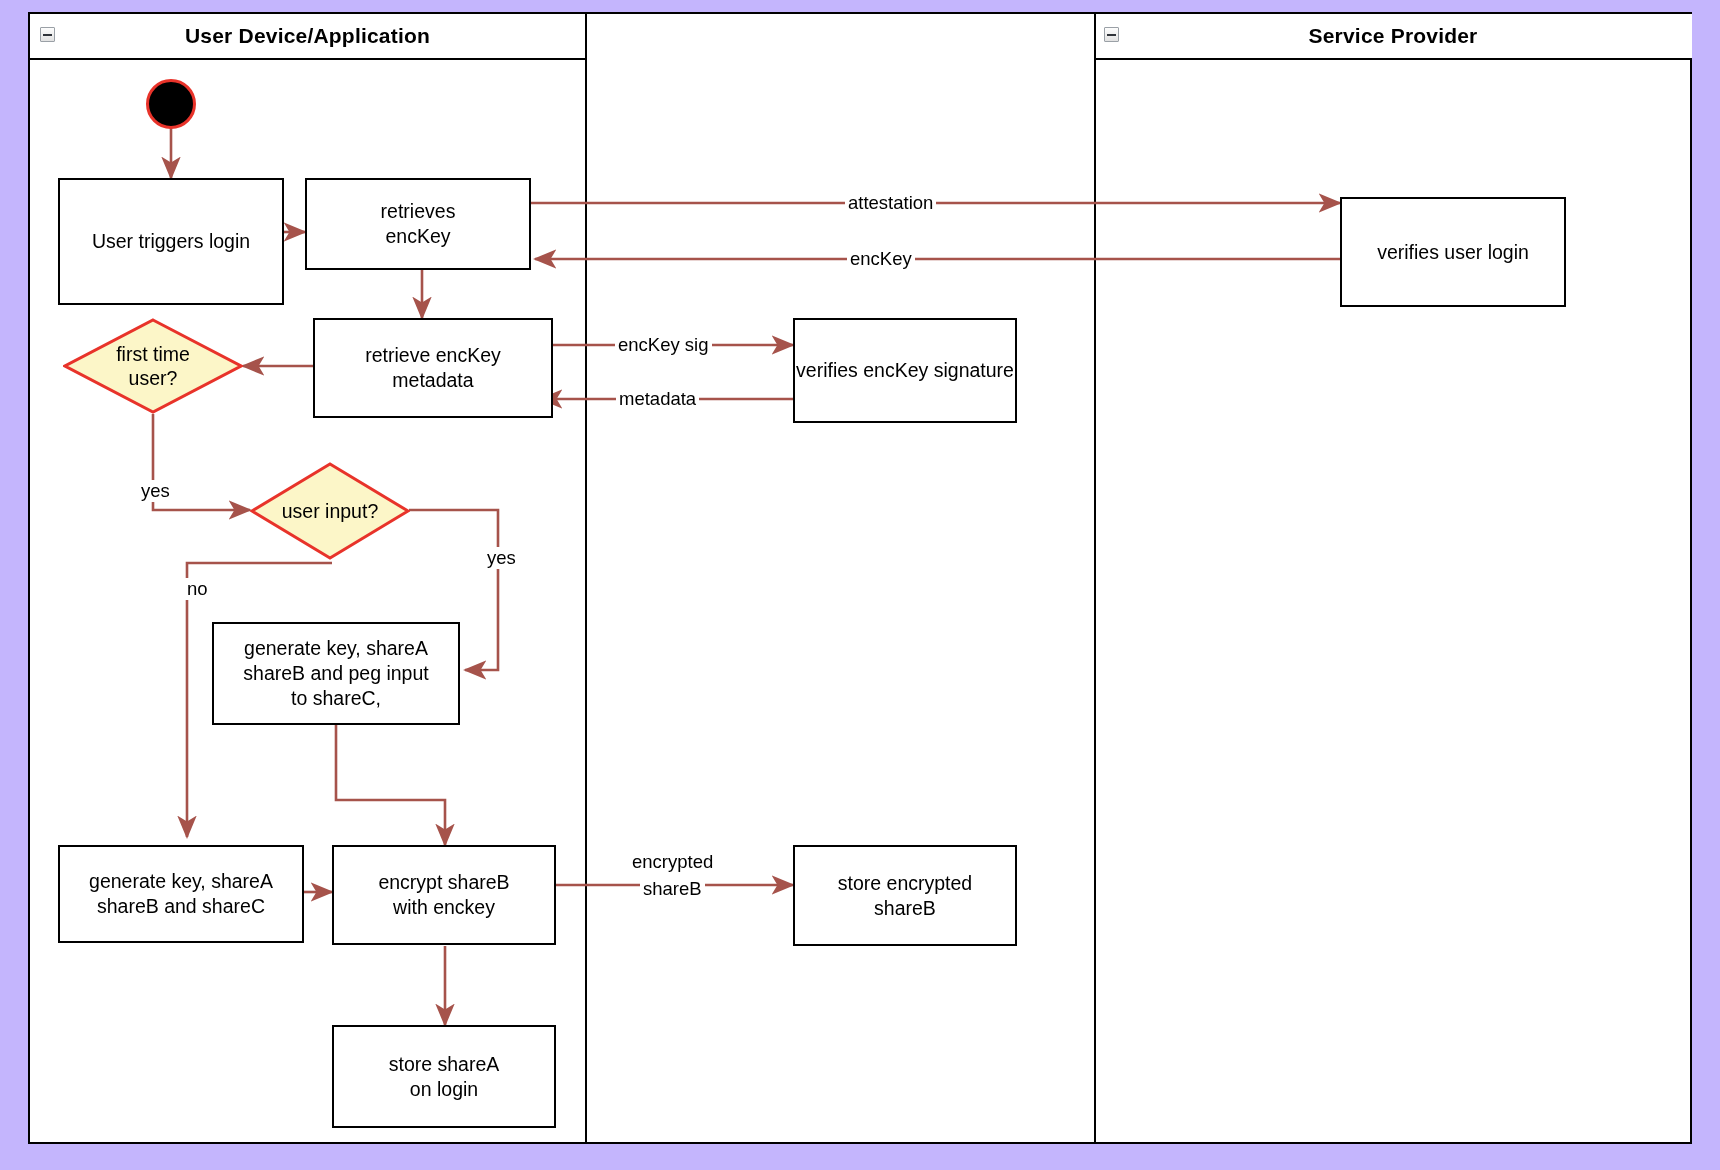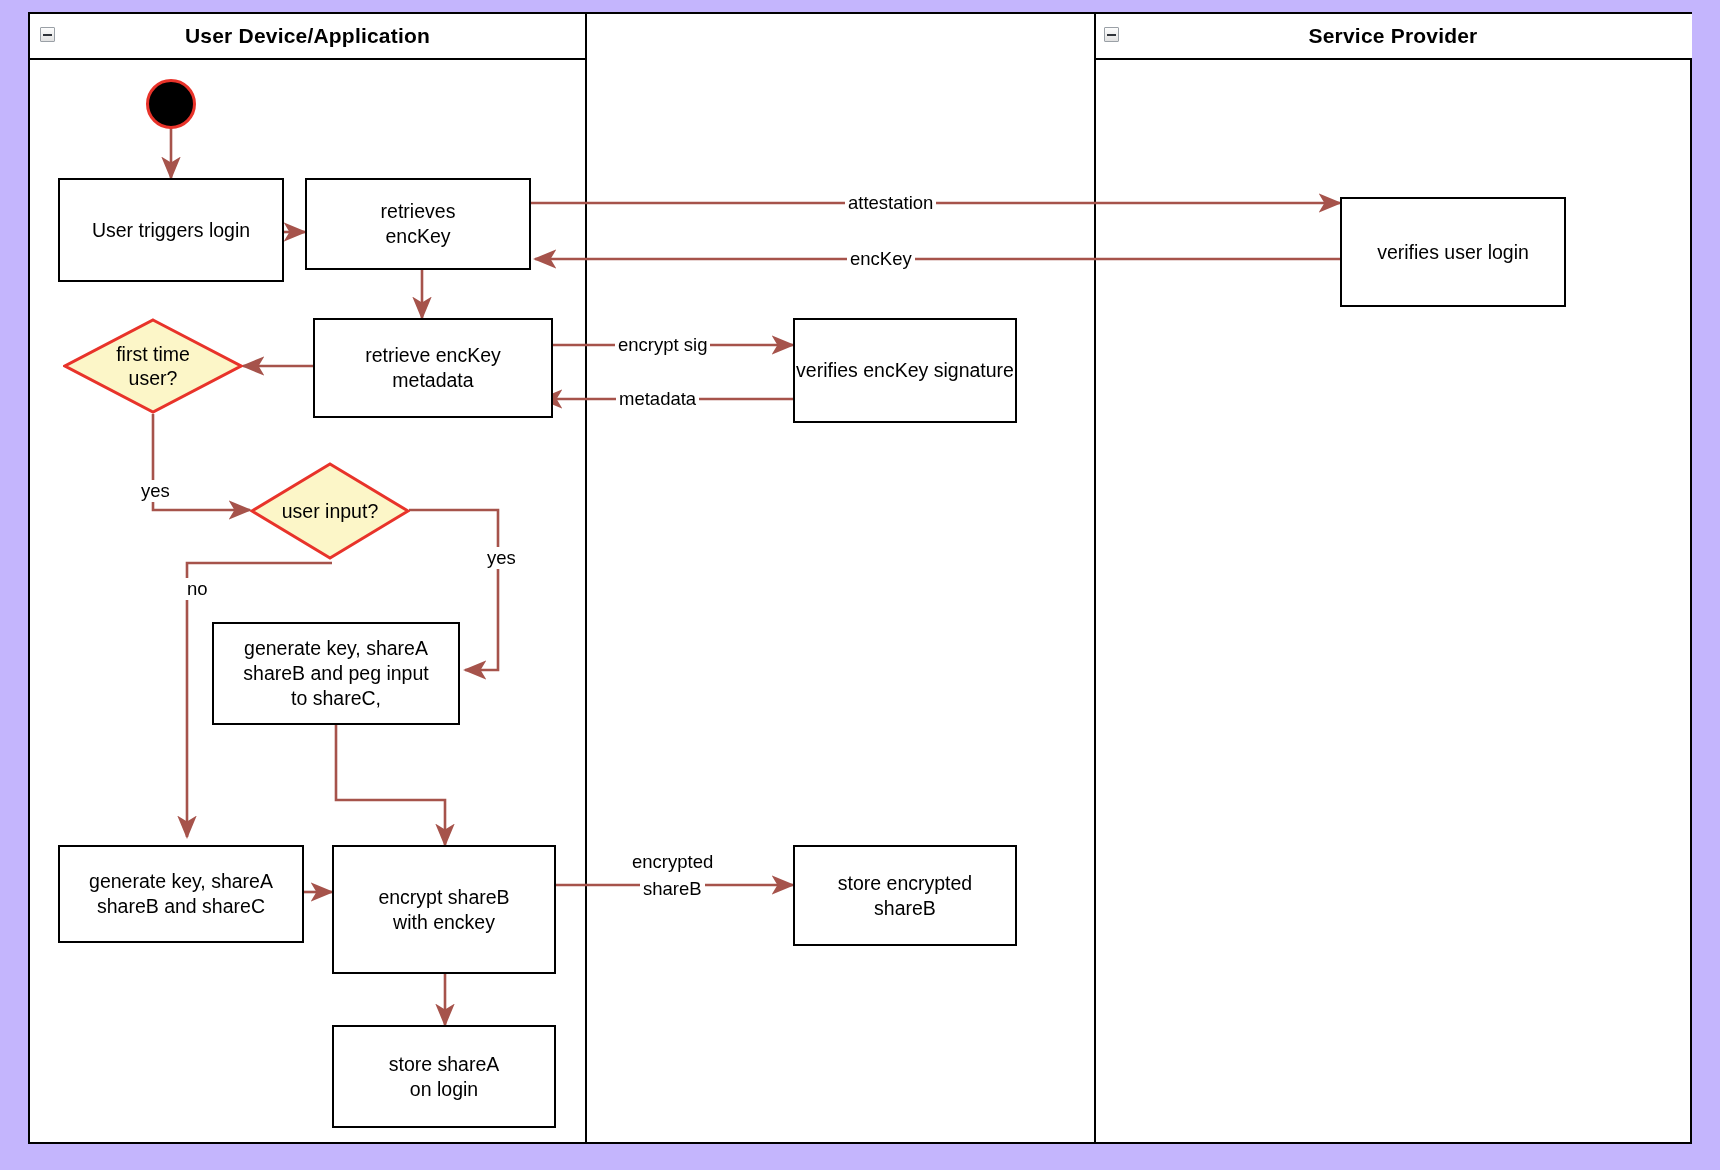--- a/index.html
+++ b/index.html
@@ -194,31 +194,31 @@
       <path d="M304,892 L332,892"></path>
 
       <path d="M556,885 L793,885"></path>
 
       <path d="M445,946 L445,1025"></path>
     </g>
   </svg>
 
   <div class="edge-label" style="left:845px; top:192px;">attestation</div>
   <div class="edge-label" style="left:847px; top:248px;">encKey</div>
-  <div class="edge-label" style="left:615px; top:334px;">encrypt sig</div>
+  <div class="edge-label" style="left:615px; top:334px;">encKey sig</div>
   <div class="edge-label" style="left:616px; top:388px;">metadata</div>
   <div class="edge-label" style="left:138px; top:480px;">yes</div>
   <div class="edge-label" style="left:484px; top:547px;">yes</div>
   <div class="edge-label" style="left:184px; top:578px;text-align:right;">no</div>
   <div class="edge-label" style="left:629px; top:851px;">encrypted</div>
   <div class="edge-label" style="left:640px; top:878px;">shareB</div>
 
   <div class="start-node" style="left:146px; top:79px; width:50px; height:50px;"></div>
 
-  <div class="node" style="left:58px; top:178px; width:226px; height:104px;">
+  <div class="node" style="left:58px; top:178px; width:226px; height:127px;">
     <span>User triggers login</span>
   </div>
 
   <div class="node" style="left:305px; top:178px; width:226px; height:92px;">
     <span style="display:block;">
       <span style="display:block;">retrieves</span>
       <span style="display:block;">encKey</span>
     </span>
   </div>
 
@@ -266,21 +266,21 @@
     </span>
   </div>
 
   <div class="node" style="left:58px; top:845px; width:246px; height:98px;">
     <span style="display:block;">
       <span style="display:block;">generate key, shareA</span>
       <span style="display:block;">shareB and shareC</span>
     </span>
   </div>
 
-  <div class="node" style="left:332px; top:845px; width:224px; height:129px;">
+  <div class="node" style="left:332px; top:845px; width:224px; height:100px;">
     <span style="display:block;">
       <span style="display:block;">encrypt shareB</span>
       <span style="display:block;">with enckey</span>
     </span>
   </div>
 
   <div class="node" style="left:793px; top:845px; width:224px; height:101px;">
     <span style="display:block;">
       <span style="display:block;">store encrypted</span>
       <span style="display:block;">shareB</span>

